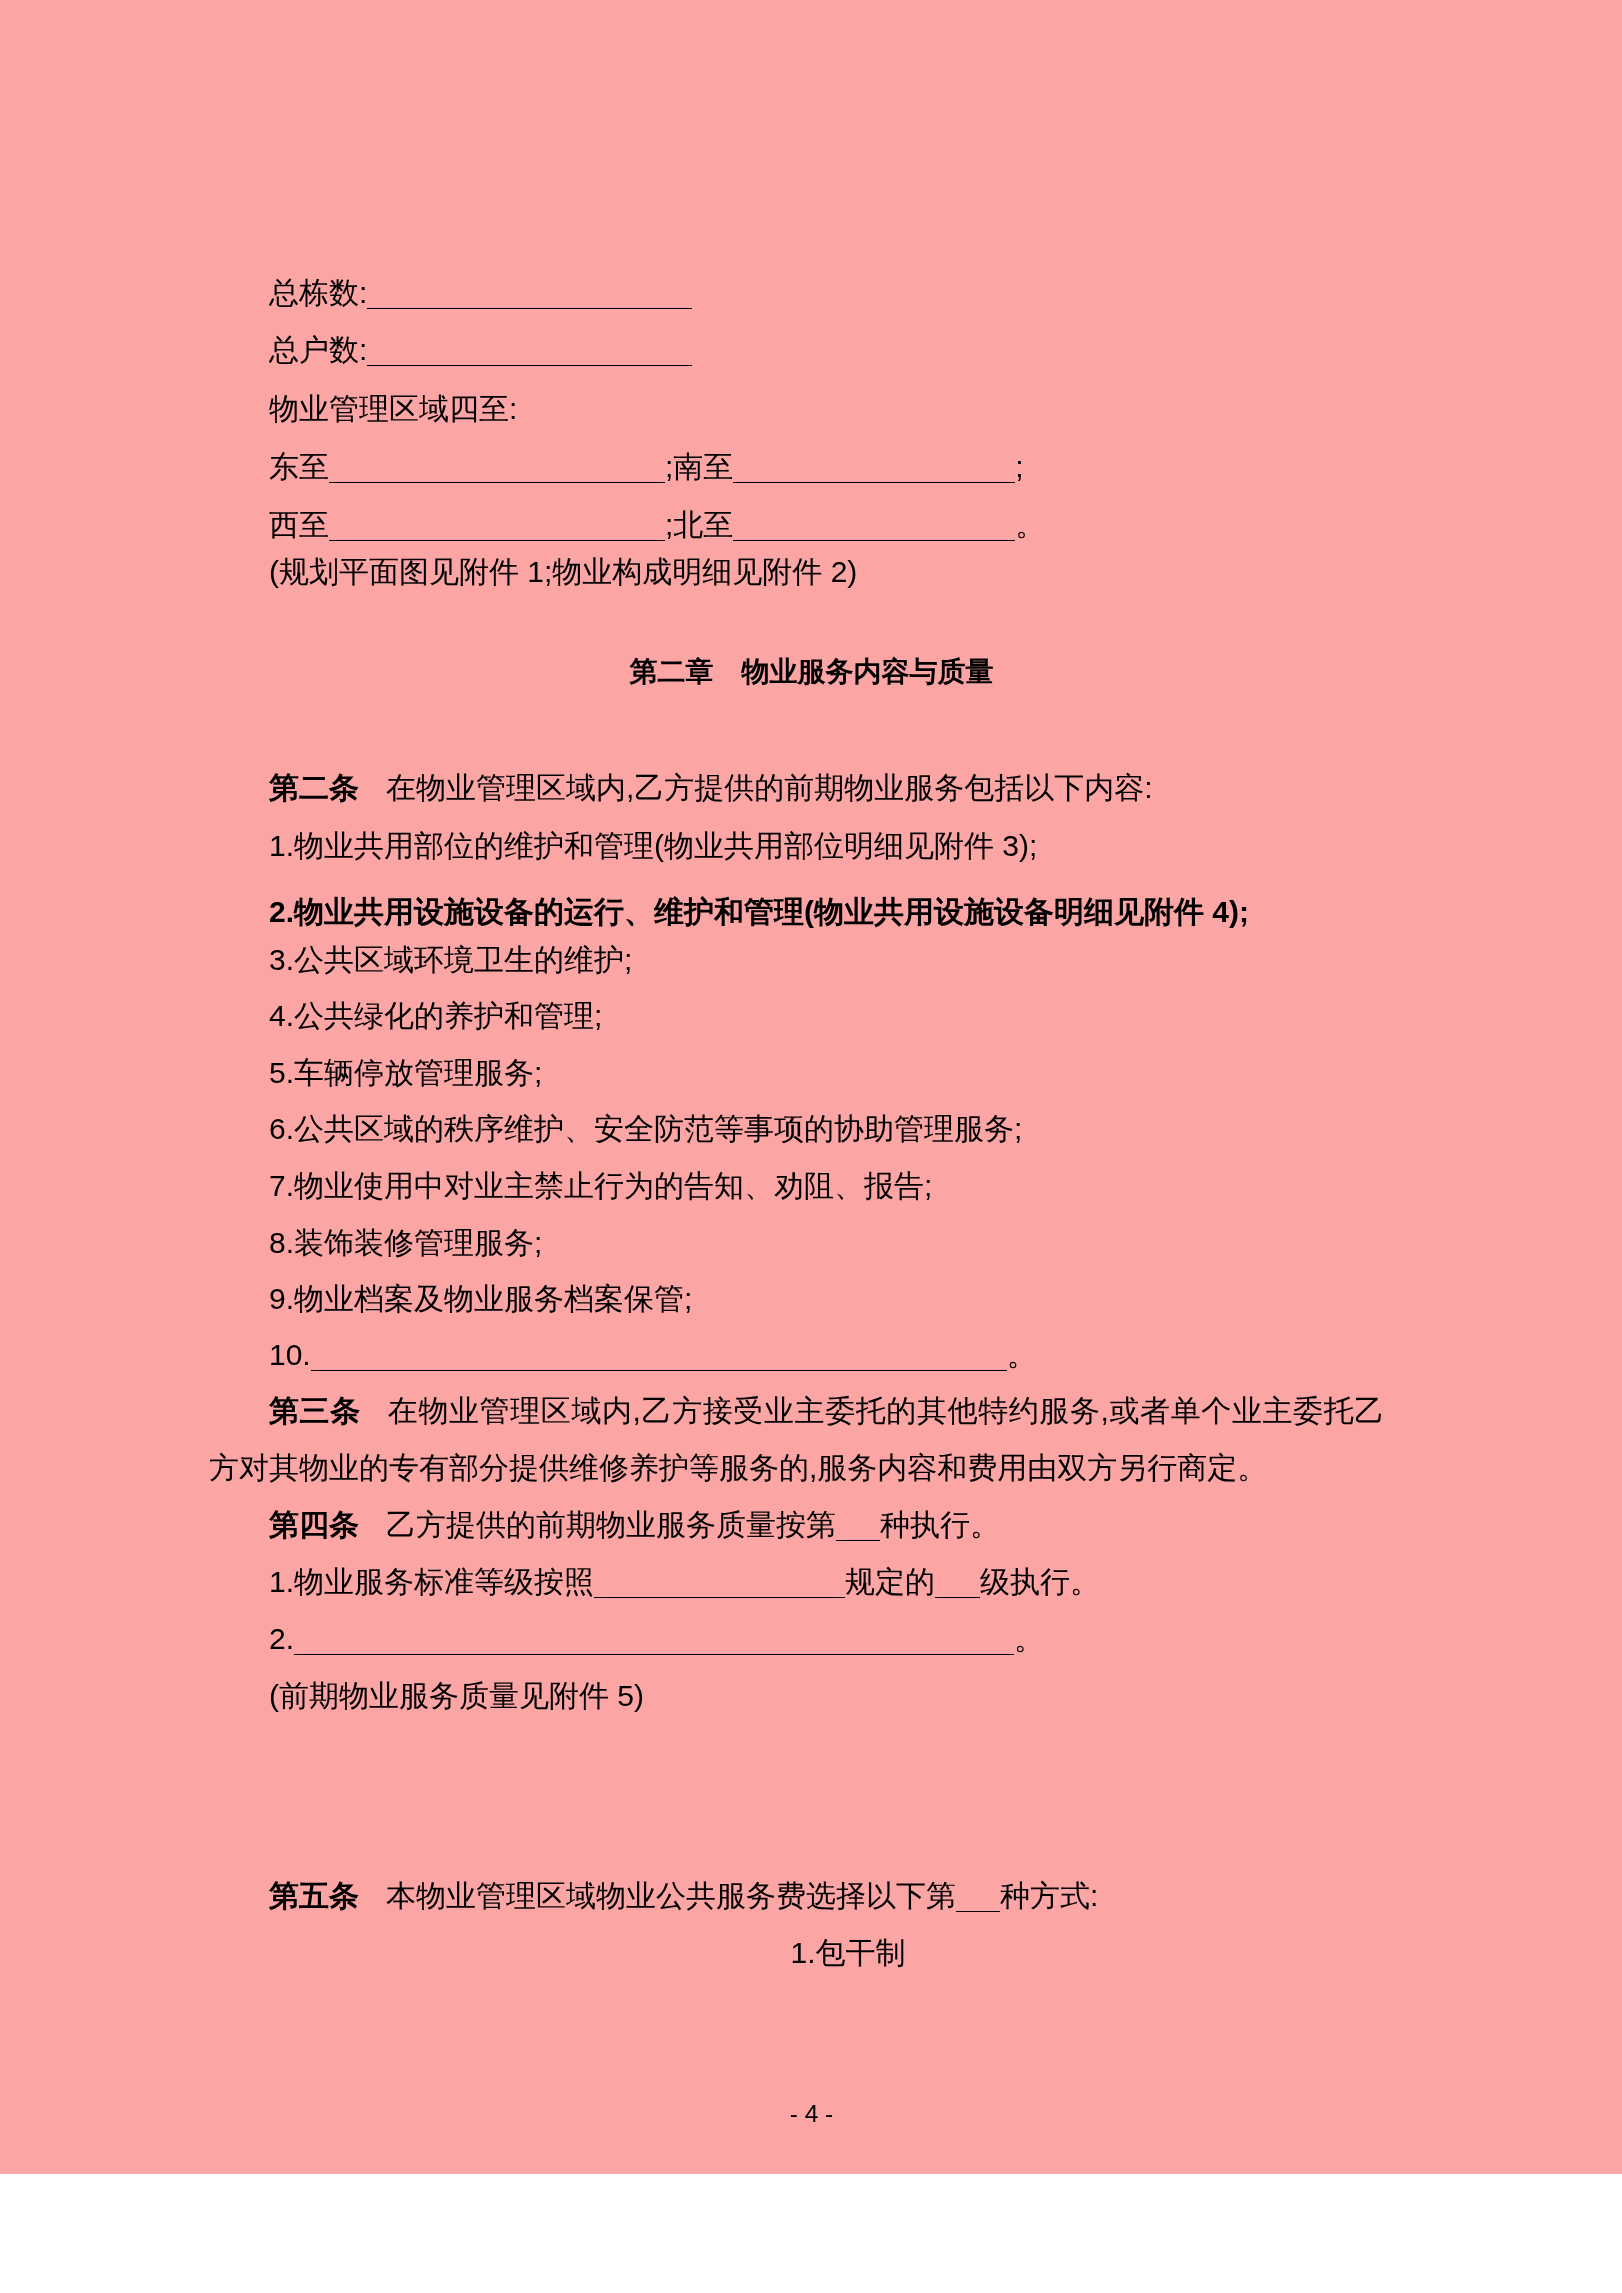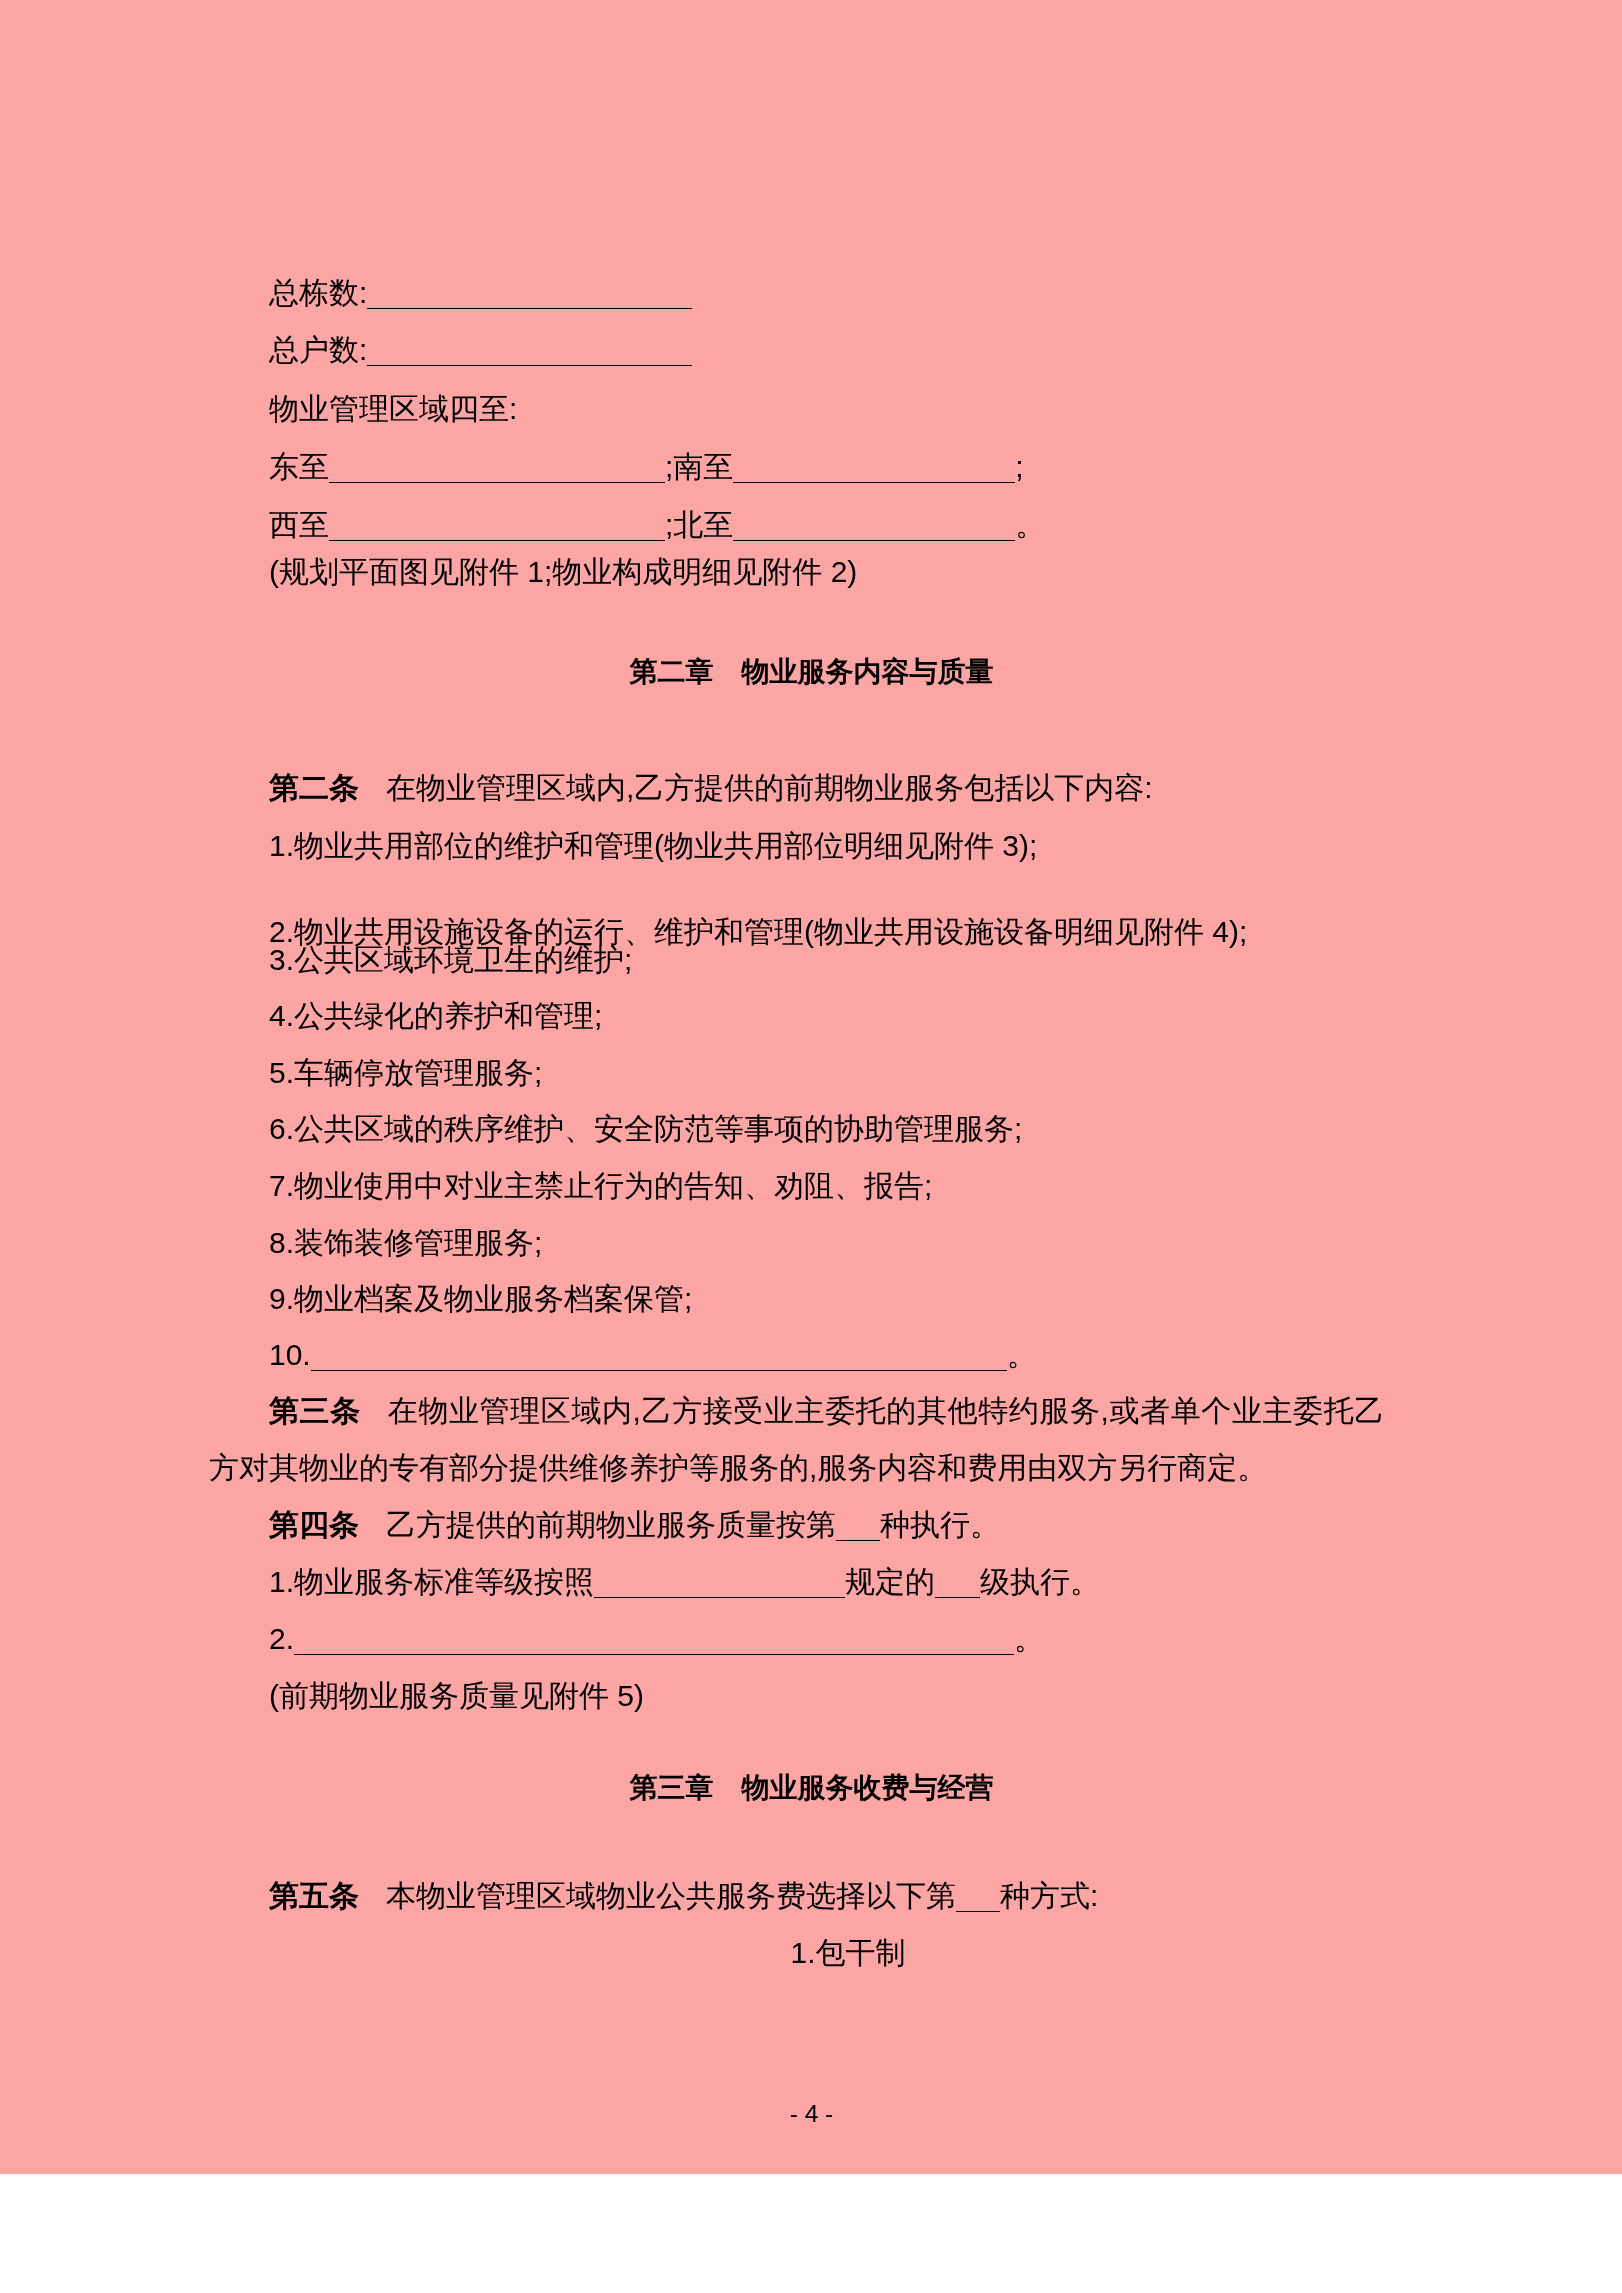--- a/index.html
+++ b/index.html
@@ -76,21 +76,21 @@
     <span>(规划平面图见附件 1;物业构成明细见附件 2)</span>
   </div>
 
   <div class="chapter" style="top:650px;">第二章　物业服务内容与质量</div>
 
   <div class="line ind" style="top:768px;">
     <span class="art">第二条</span><span>在物业管理区域内,乙方提供的前期物业服务包括以下内容:</span>
   </div>
 
   <div class="line ind" style="top:826px;">1.物业共用部位的维护和管理(物业共用部位明细见附件 3);</div>
-  <div class="line ind" style="top:912px;">2.物业共用设施设备的运行、维护和管理(物业共用设施设备明细见附件 4);</div>
+  <div class="line ind" style="top:892px;font-weight:bold;">2.物业共用设施设备的运行、维护和管理(物业共用设施设备明细见附件 4);</div>
   <div class="line ind" style="top:940px;">3.公共区域环境卫生的维护;</div>
   <div class="line ind" style="top:996px;">4.公共绿化的养护和管理;</div>
   <div class="line ind" style="top:1053px;">5.车辆停放管理服务;</div>
   <div class="line ind" style="top:1109px;">6.公共区域的秩序维护、安全防范等事项的协助管理服务;</div>
   <div class="line ind" style="top:1166px;">7.物业使用中对业主禁止行为的告知、劝阻、报告;</div>
   <div class="line ind" style="top:1223px;">8.装饰装修管理服务;</div>
   <div class="line ind" style="top:1279px;">9.物业档案及物业服务档案保管;</div>
 
   <div class="line ind" style="top:1335px;">
     <span>10.</span><span class="blank" style="width:696px;"></span><span>。</span>
@@ -109,21 +109,20 @@
   <div class="line ind" style="top:1562px;">
     <span>1.物业服务标准等级按照</span><span class="blank" style="width:251px;"></span><span>规定的</span><span class="blank" style="width:45px;"></span><span>级执行。</span>
   </div>
 
   <div class="line ind" style="top:1619px;">
     <span>2.</span><span class="blank" style="width:720px;"></span><span>。</span>
   </div>
 
   <div class="line ind" style="top:1676px;">(前期物业服务质量见附件 5)</div>
 
-  <div class="chapter" style="top:1766px;">第三章　物业服务收费与经营</div>
 
   <div class="line ind" style="top:1876px;">
     <span class="art">第五条</span><span>本物业管理区域物业公共服务费选择以下第</span><span class="blank" style="width:44px;"></span><span>种方式:</span>
   </div>
 
   <div class="line ind" style="top:1933px;text-align:center;">1.包干制</div>
 
   <div class="pagenum" style="top:2100px;">- 4 -</div>
 
 </div>

